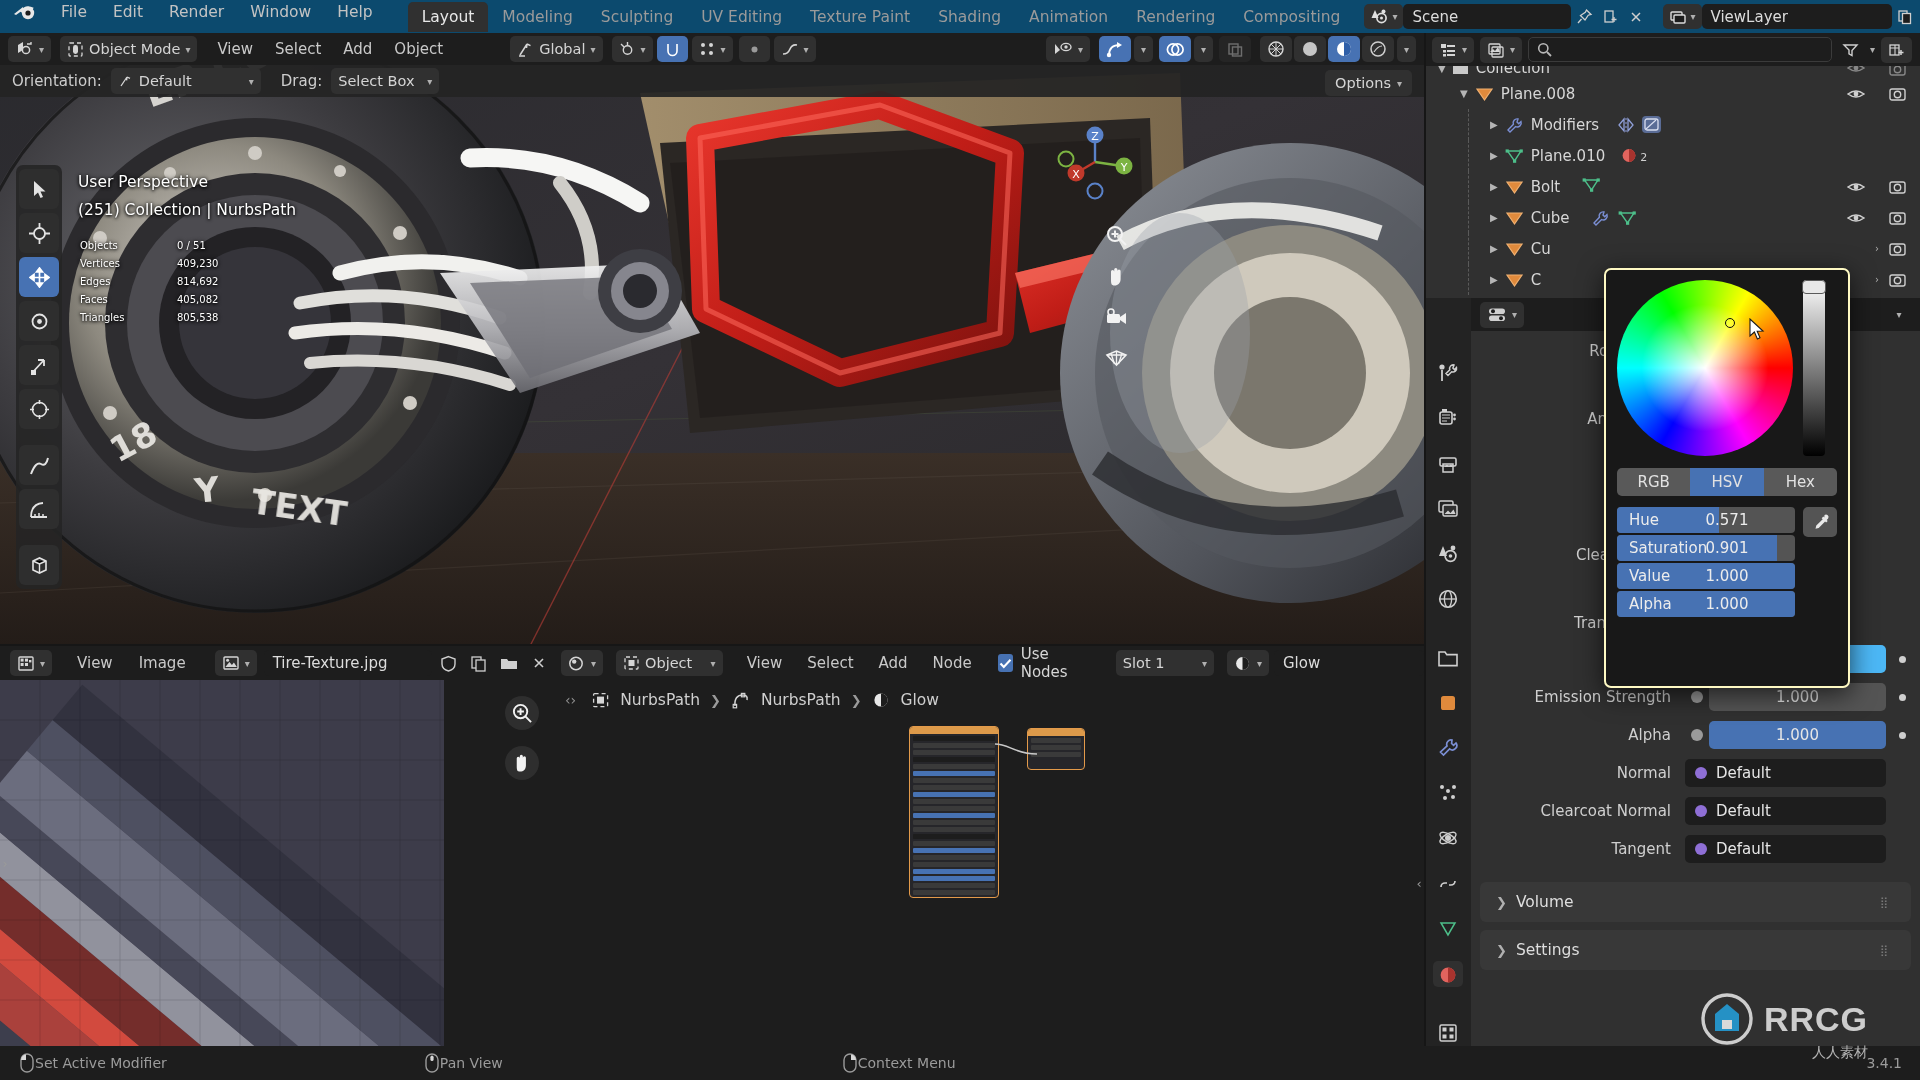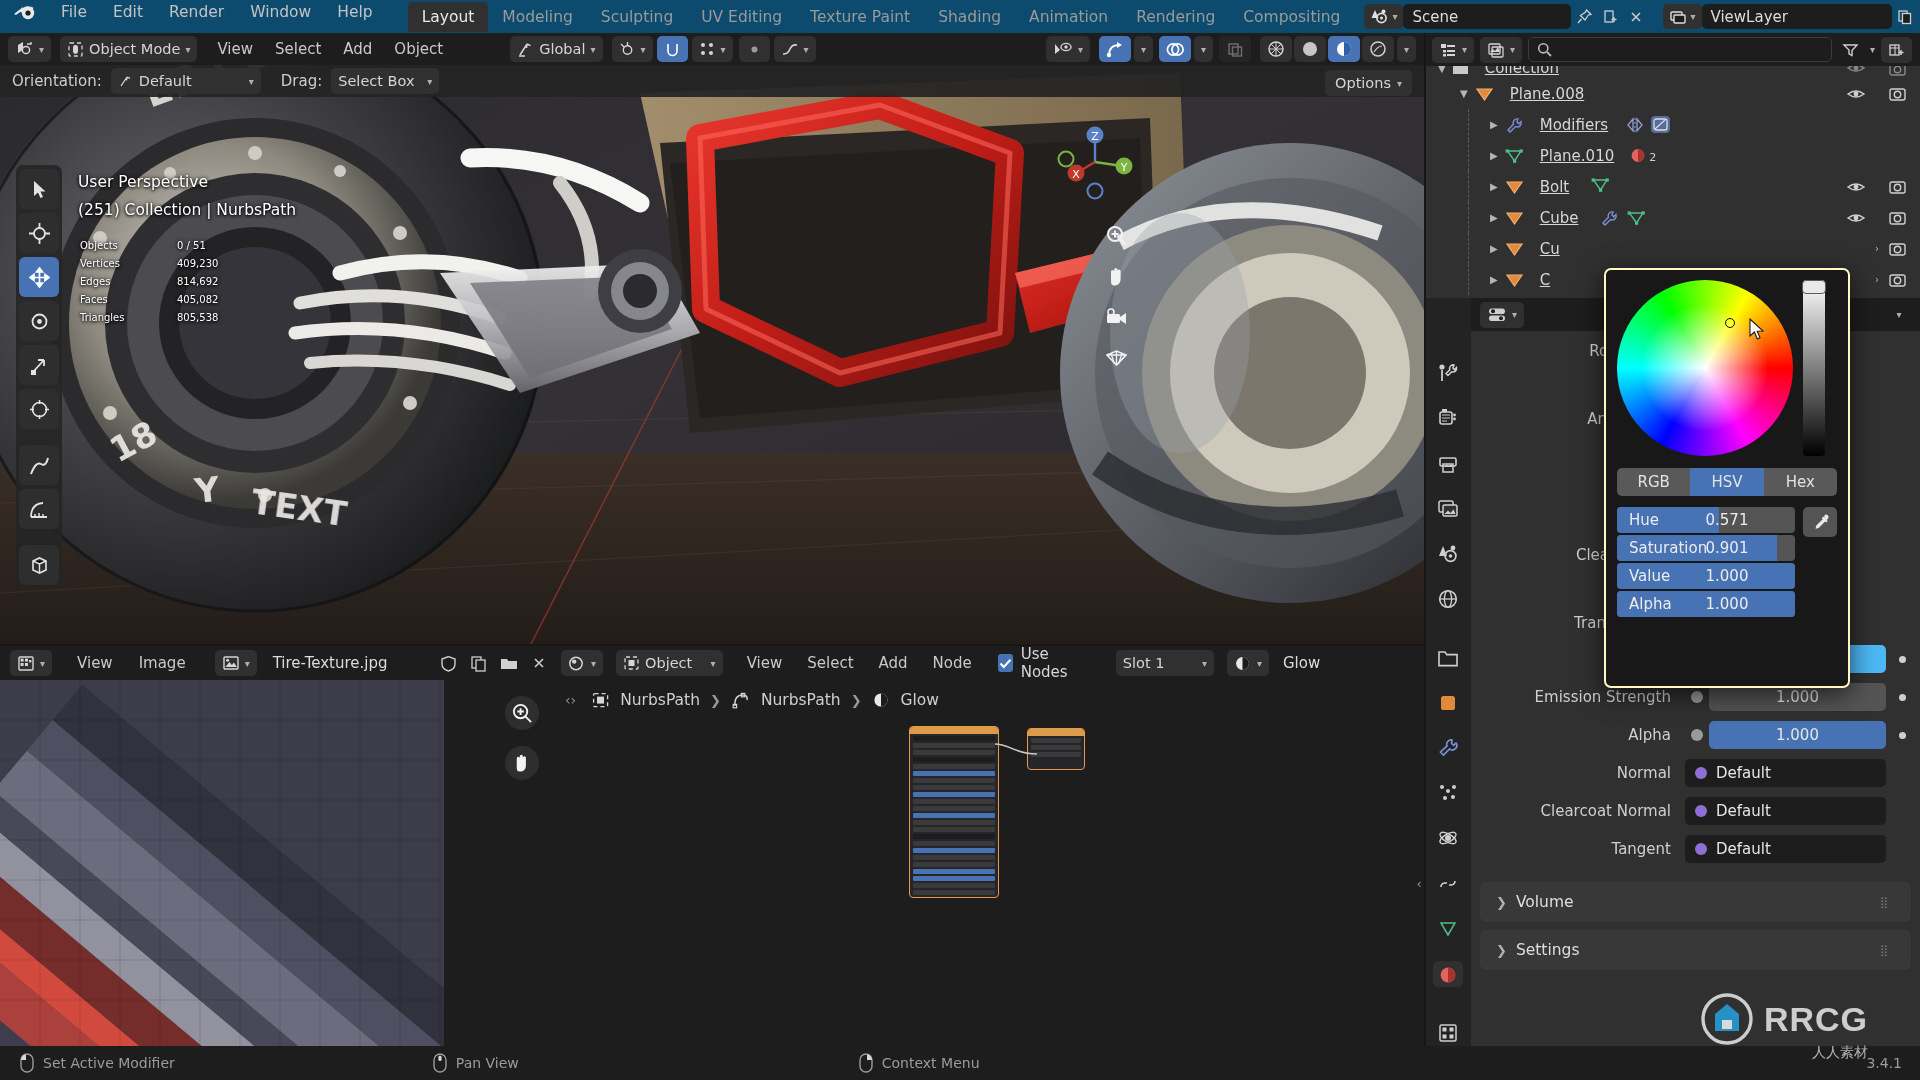--- a/index.html
+++ b/index.html
@@ -73,21 +73,21 @@
   
   .outliner { position:absolute; left:1424px; top:33px; width:496px; height:265px;
      background:#303030; }
   .ol-header { height:33px; background:#1d1d1d; display:flex; align-items:center;
      padding:0 8px; gap:6px; }
   .search-box { flex:1; background:#1d1d1d; border:1px solid #3b3b3b; border-radius:5px;
      height:25px; display:flex; align-items:center; padding:0 8px; gap:6px; }
   .ol-body { position:relative; height:232px; overflow:hidden; font-size:15px; }
   .ol-row { display:flex; align-items:center; height:31px; padding-left:6px;
      position:relative; }
-  .ol-name { color:#d6d6d6; margin-left:16px;text-decoration:underline; }
+  .ol-name { color:#d6d6d6; margin-left:7px; }
   .ol-right { position:absolute; right:14px; display:flex; gap:24px; align-items:center;}
   .disc { position:absolute; left:0; top:0; bottom:0; width:2px; }
 
   
   .props { position:absolute; left:1424px; top:298px; width:496px; height:748px;
      background:#303030; display:flex; }
   .props-tabs { width:47px; background:#232323; padding-top:62px;
      display:flex; flex-direction:column; align-items:center; gap:19px; }
   .ptab { width:30px; height:30px; display:flex; align-items:center; justify-content:center;
      border-radius:5px; }
@@ -171,21 +171,21 @@
   .node .nhdr { height:7px; background:#dd9a4a; }
   .nrow { height:5.5px; margin:1.5px 3px; background:#3a3a3a; border-radius:1px;
      display:flex; }
   .nrow.b { background:#4772b3; }
   .nrow.d { background:#1d1d1d; }
 
   
   .statusbar { position:absolute; left:0; top:1046px; width:1920px; height:34px;
      background:#1d1d1d; display:flex; align-items:center; padding-left:20px;
      font-size:14px; color:#9b9b9b; }
-  .sb-item { display:flex; align-items:center; gap:9px; }
+  .sb-item { display:flex; align-items:center; gap:1px; }
   .sb-version { position:absolute; right:18px; color:#9b9b9b; font-size:14px; }
 
   .watermark { position:absolute; right:52px; bottom:34px; z-index:70;
      display:flex; align-items:center; gap:10px; opacity:0.82; }
   .wm-text { color:#f0f0f0; font-size:34px; font-weight:bold; letter-spacing:1px;
      font-family:"Liberation Sans", sans-serif; }
   .wm-sub { position:absolute; right:52px; bottom:18px; color:#d9d9d9; font-size:14px;
      z-index:70; opacity:.8; }
   .vsplit { position:absolute; left:1424px; top:33px; width:2px; height:1013px;
      background:#161616; z-index:30; }

